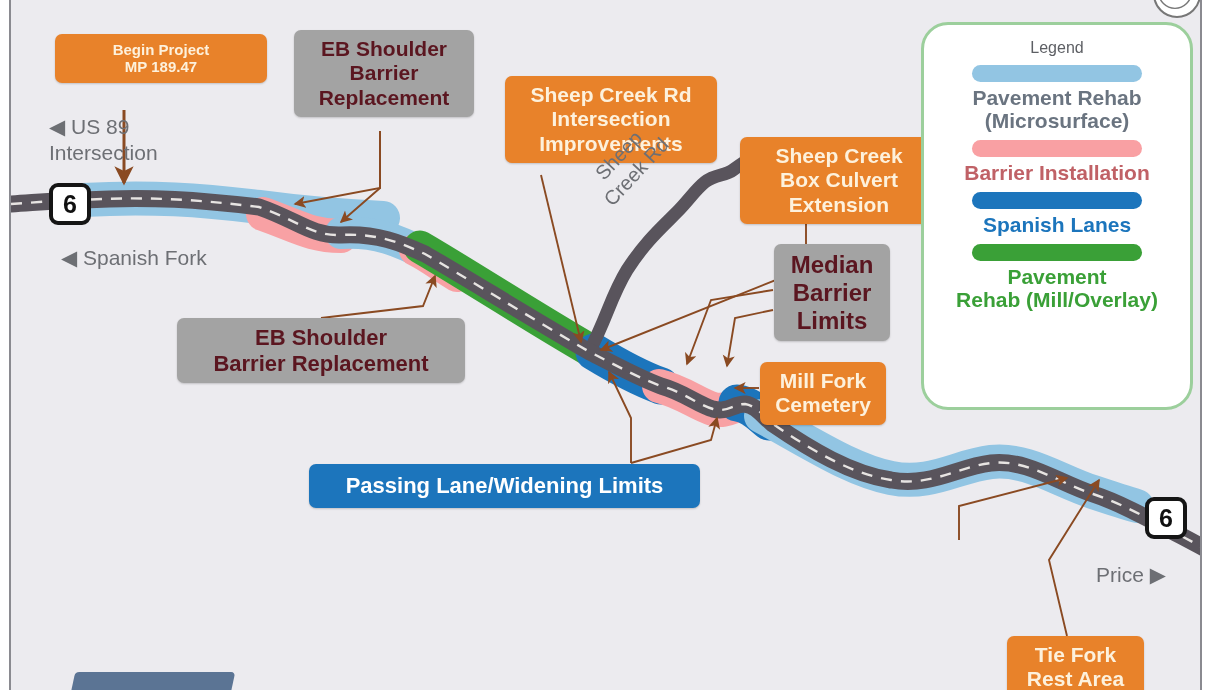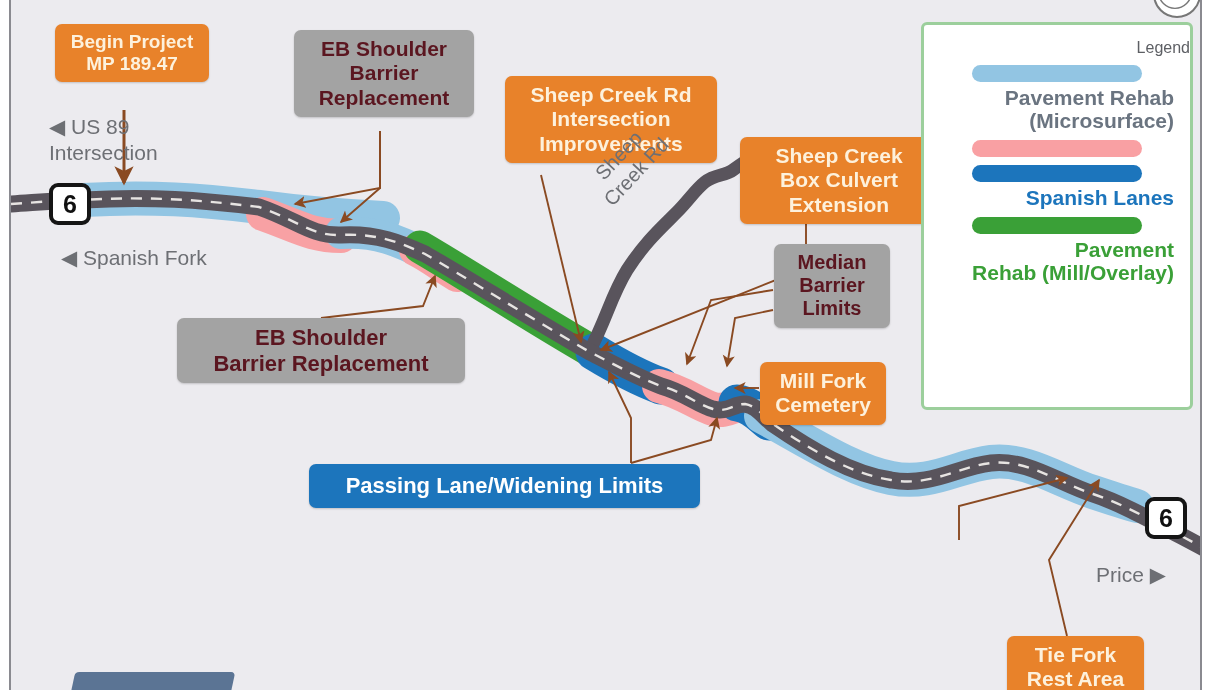--- a/index.html
+++ b/index.html
@@ -50,23 +50,23 @@
     white-space:pre-line;
     line-height:1.22;
   }
 
   
   #legend{
     position:absolute;
     left:910px; top:22px; width:272px; height:388px;
     background:#ffffff;
     border:3px solid #9ccf9c;
-    border-radius:6px;
-    box-sizing:border-box;
-    text-align:right;
+    border-radius:27px;
+    box-sizing:border-box;
+    text-align:center;
     padding-top:14px;
   }
   #legend .lg-title{
     font-size:16px;color:#5d5f64;font-weight:normal;margin-bottom:8px;
   }
   .lg-swatch{
     width:170px;height:17px;border-radius:9px;margin:8px auto 4px auto;
   }
   .lg-label{
     font-size:21px;font-weight:bold;line-height:1.1;white-space:pre-line;
@@ -168,36 +168,36 @@
         <path d="M 762,290 L 700,300 L 676,364" marker-end="url(#arw)"></path>
         <path d="M 762,310 L 724,318 L 716,366" marker-end="url(#arw)"></path>
         <path d="M 748,388 L 724,388" marker-end="url(#arw)"></path>
         <path d="M 620,463 L 620,418 L 598,372" marker-end="url(#arw)"></path>
         <path d="M 620,463 L 700,440 L 706,418" marker-end="url(#arw)"></path>
         <path d="M 948,540 L 948,506 L 1056,478" marker-end="url(#arw)"></path>
         <path d="M 1056,636 L 1038,560 L 1088,480" marker-end="url(#arw)"></path>
       </g>
     </svg>
 
-    <div class="callout c-orange" style="left:44px;top:24px;width:154px;font-size:19px;">Begin Project
+    <div class="callout c-orange" style="left:44px;top:34px;width:212px;font-size:15px;">Begin Project
 MP 189.47</div>
 
     <div class="callout c-pink" style="left:283px;top:30px;width:180px;font-size:21px;">EB Shoulder
 Barrier
 Replacement</div>
 
     <div class="callout c-orange" style="left:494px;top:76px;width:212px;font-size:21px;">Sheep Creek Rd
 Intersection
 Improvements</div>
 
     <div class="callout c-orange" style="left:729px;top:112px;width:198px;font-size:21px;margin-top:25px;">Sheep Creek
 Box Culvert
 Extension</div>
 
-    <div class="callout c-pink" style="left:763px;top:244px;width:116px;font-size:20px;">Median
+    <div class="callout c-pink" style="left:763px;top:244px;width:116px;font-size:24px;">Median
 Barrier
 Limits</div>
 
     <div class="callout c-pink" style="left:166px;top:318px;width:288px;font-size:22px;">EB Shoulder
 Barrier Replacement</div>
 
     <div class="callout c-orange" style="left:749px;top:362px;width:126px;font-size:21px;">Mill Fork
 Cemetery</div>
 
     <div class="callout c-blue" style="left:298px;top:464px;width:391px;font-size:22px;padding-top:9px;padding-bottom:9px;">Passing Lane/Widening Limits</div>
@@ -231,20 +231,21 @@
       <div class="lg-title">Legend</div>
 
       <div>
         <div class="lg-swatch" style="background:#92c5e3;"></div>
         <div class="lg-label" style="color:#6a7480;">Pavement Rehab
 (Microsurface)</div>
       </div>
 
       <div>
         <div class="lg-swatch" style="background:#f9a0a3;"></div>
+        <div class="lg-label" style="color:#c06166;">Barrier Installation</div>
       </div>
 
       <div>
         <div class="lg-swatch" style="background:#1c75bc;"></div>
         <div class="lg-label" style="color:#1c75bc;">Spanish Lanes</div>
       </div>
 
       <div>
         <div class="lg-swatch" style="background:#3aa037;"></div>
         <div class="lg-label" style="color:#3aa037;">Pavement

